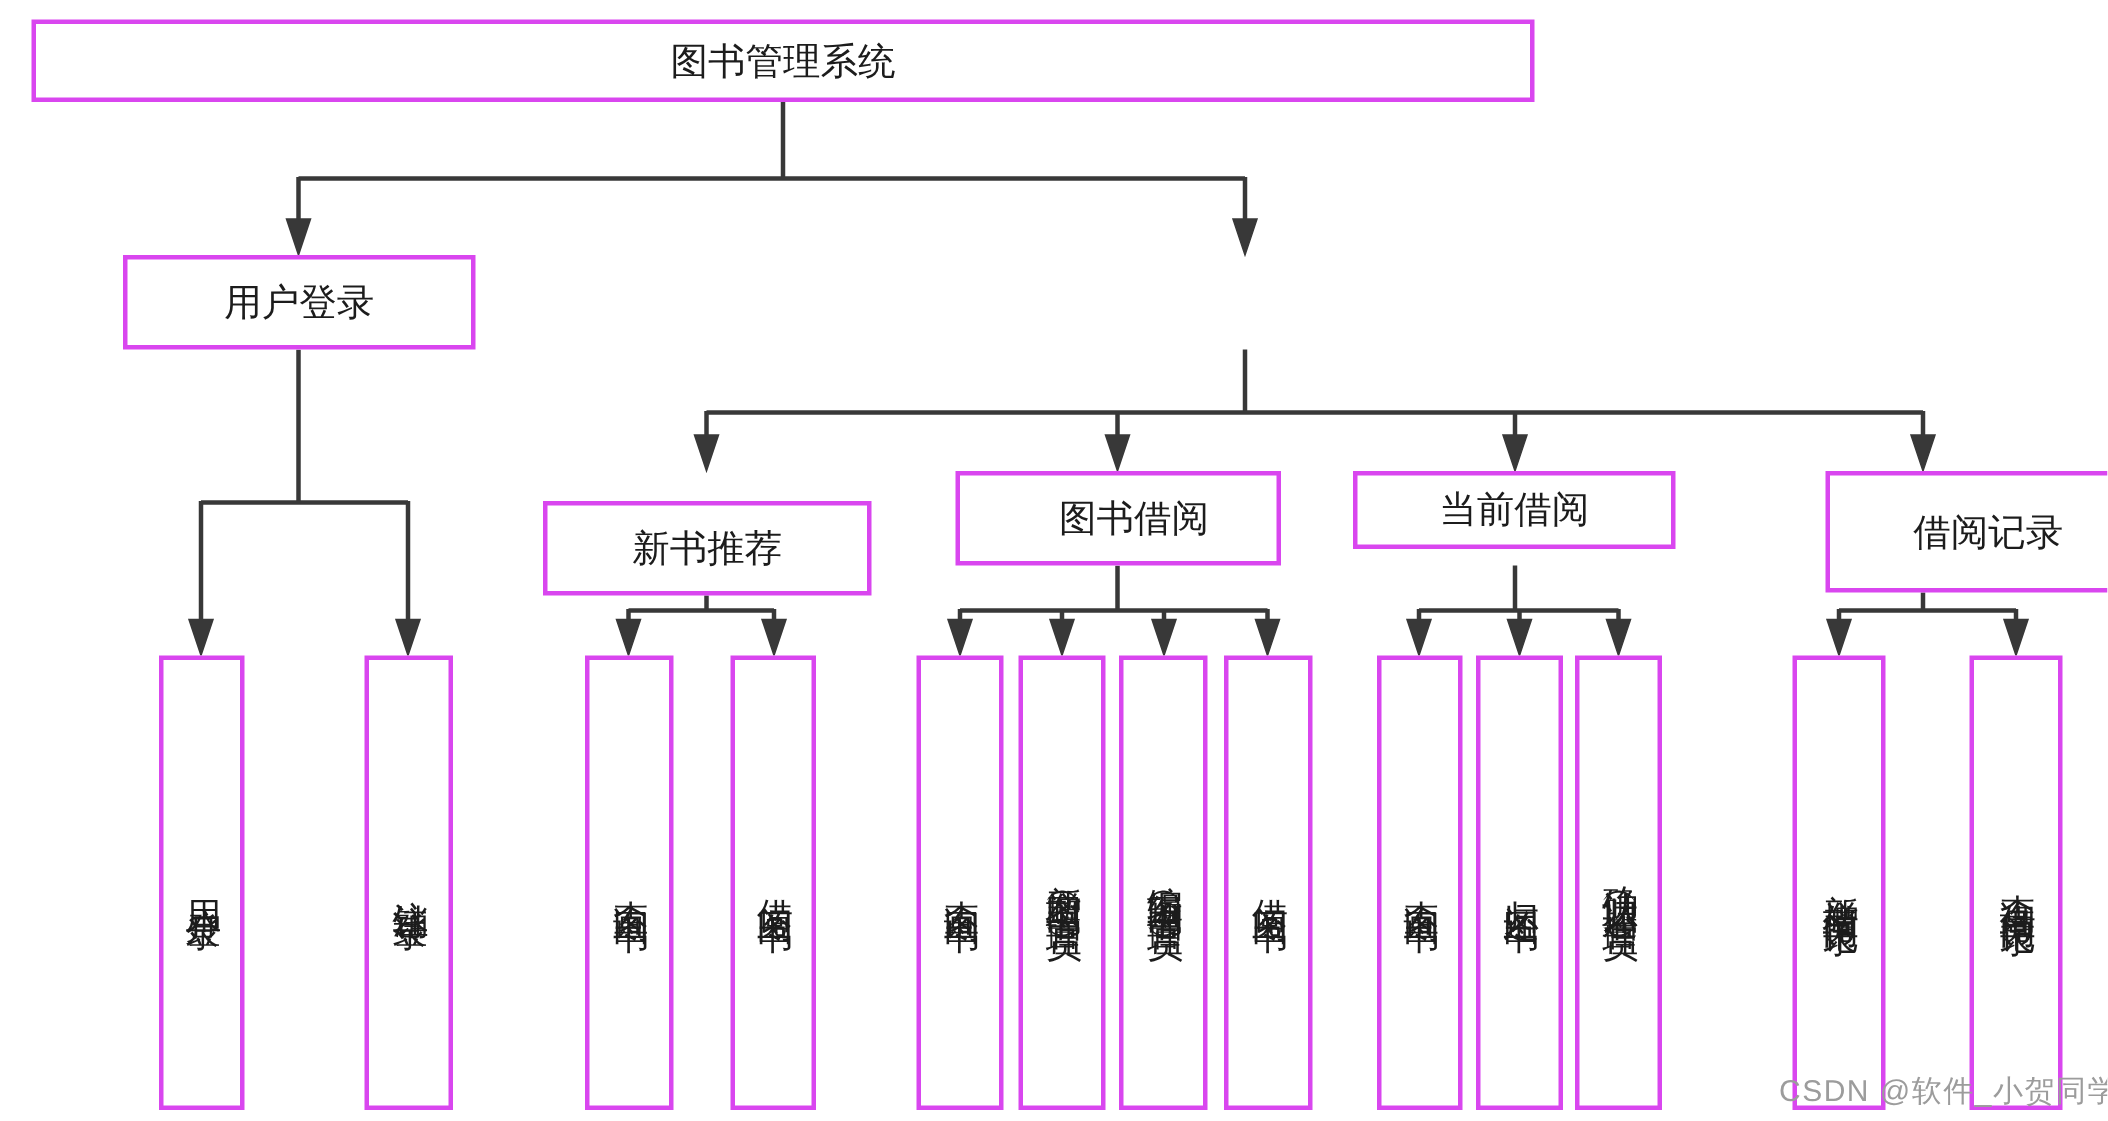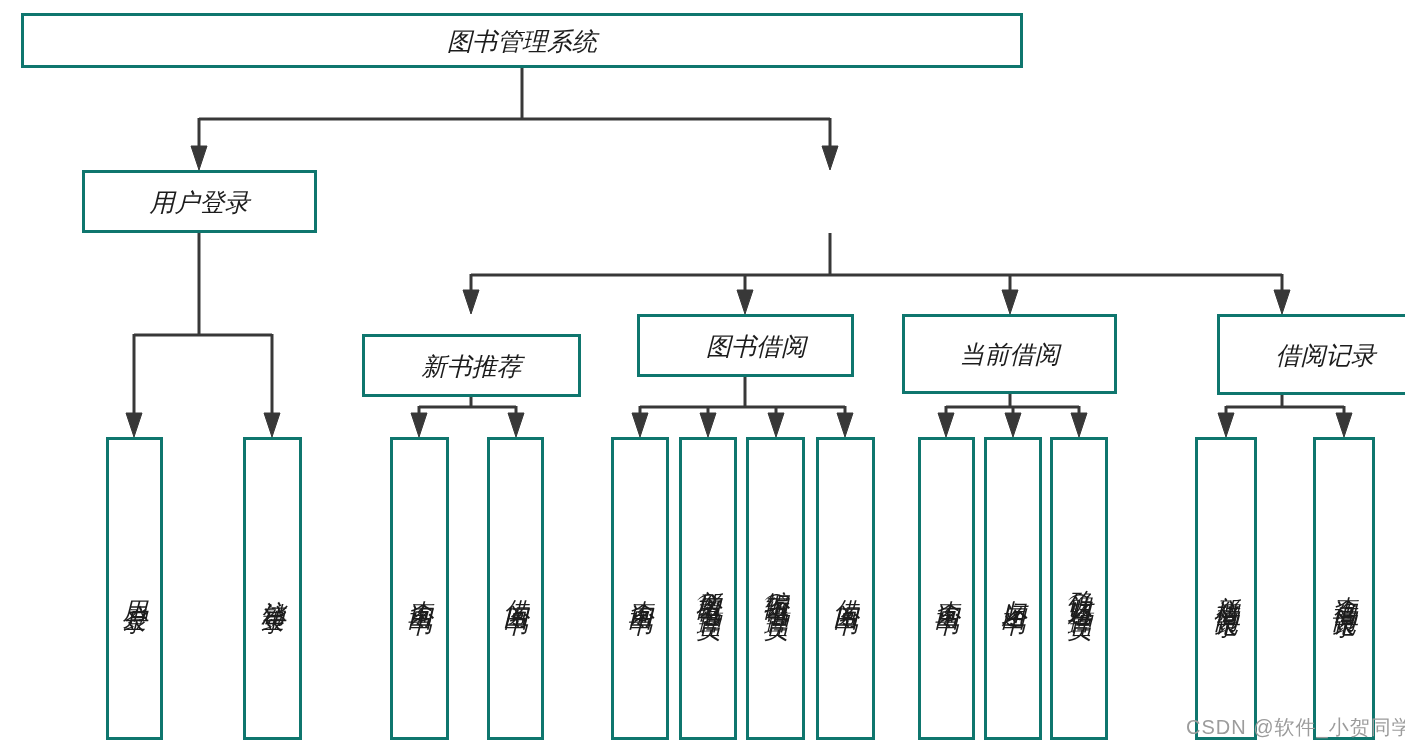--- a/index.html
+++ b/index.html
@@ -27,30 +27,29 @@
   }
   .wires polygon {
     fill: #383838;
     stroke: #383838;
     stroke-width: 1;
   }
   .node {
     position: absolute;
     box-sizing: border-box;
     background: #ffffff;
-    border: 3px solid #0f766e;
+    border: 3px solid #d946ef;
     display: flex;
     align-items: center;
     justify-content: center;
     color: #1c1c1c;
     font-size: 25px;
     line-height: 1.2;
     white-space: nowrap;
     text-align: center;
-    font-style: italic;
   }
   .vnode {
     writing-mode: vertical-rl;
     text-orientation: mixed;
     font-size: 24px;
     letter-spacing: 4px;
     line-height: 1.1;
     white-space: normal;
   }
   .lvl4 { top: 437px; height: 303px; }
@@ -145,21 +144,21 @@
       <polygon points="1336,413 1352,413 1344,437"></polygon>
     </g>
   </svg>
 
   <div class="node" style="left:21px; top:13px; width:1002px; height:55px;">图书管理系统</div>
 
   <div class="node" style="left:82px; top:170px; width:235px; height:63px;">用户登录</div>
 
   <div class="node" style="left:362px; top:314px; width:219px; height:63px;margin-top:20px;">新书推荐</div>
   <div class="node" style="left:637px; top:314px; width:217px; height:63px;padding-left:21px;">图书借阅</div>
-  <div class="node" style="left:902px; top:314px; width:215px; height:80px;">当前借阅</div>
+  <div class="node" style="left:902px; top:314px; width:215px; height:52px;">当前借阅</div>
   <div class="node" style="left:1173px; top:314px; width:217px; height:81px;margin-left:44px;">借阅记录</div>
 
   <div class="node vnode lvl4" style="left:106px; width:57px;">用户登录</div>
   <div class="node vnode lvl4" style="left:243px; width:59px;">注销登录</div>
 
   <div class="node vnode lvl4" style="left:390px; width:59px;">查询图书</div>
   <div class="node vnode lvl4" style="left:487px; width:57px;">借阅图书</div>
 
   <div class="node vnode lvl4" style="left:611px; width:58px;">查询图书</div>
   <div class="node vnode lvl4" style="left:679px; width:58px;">新增图书（管理员）</div>

